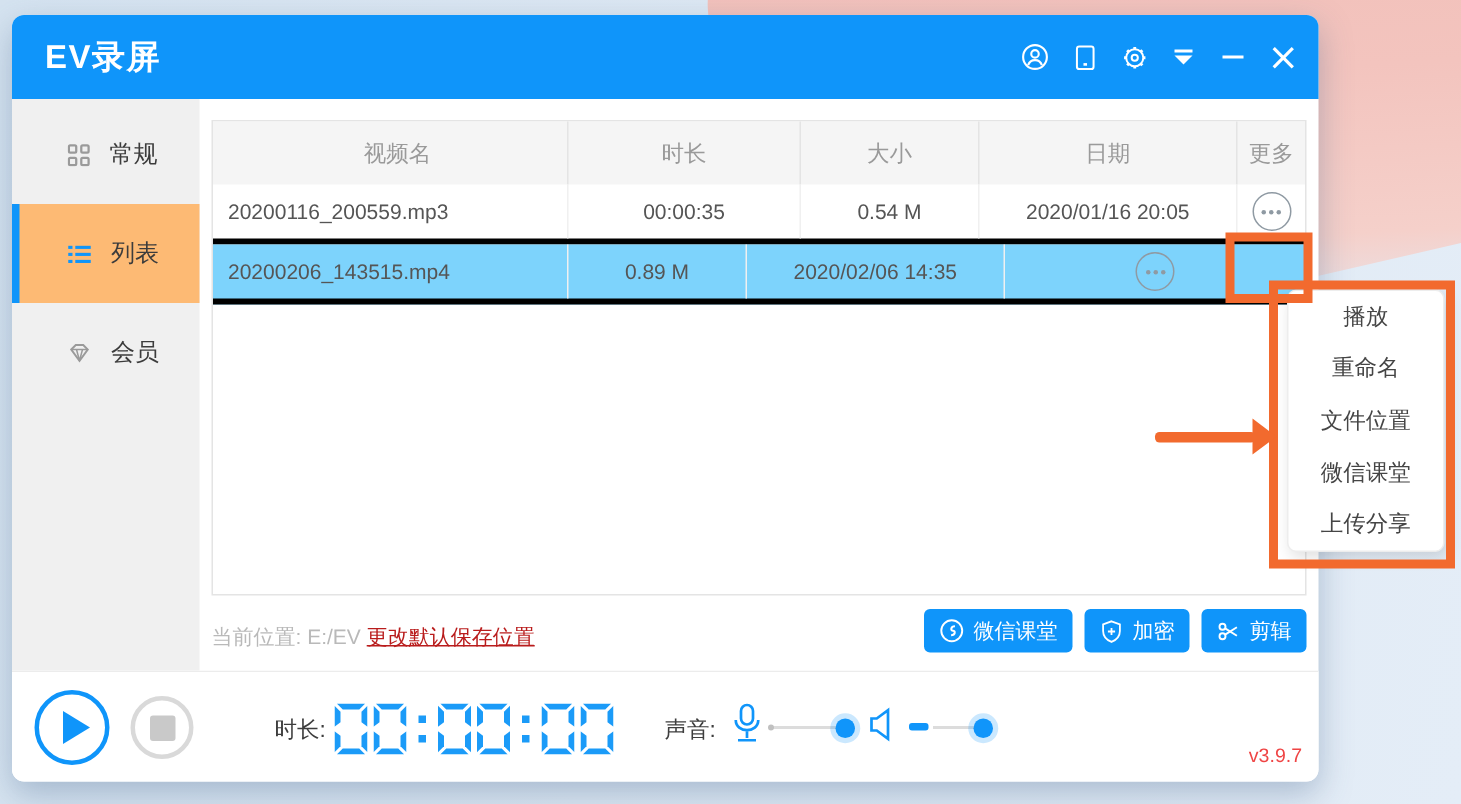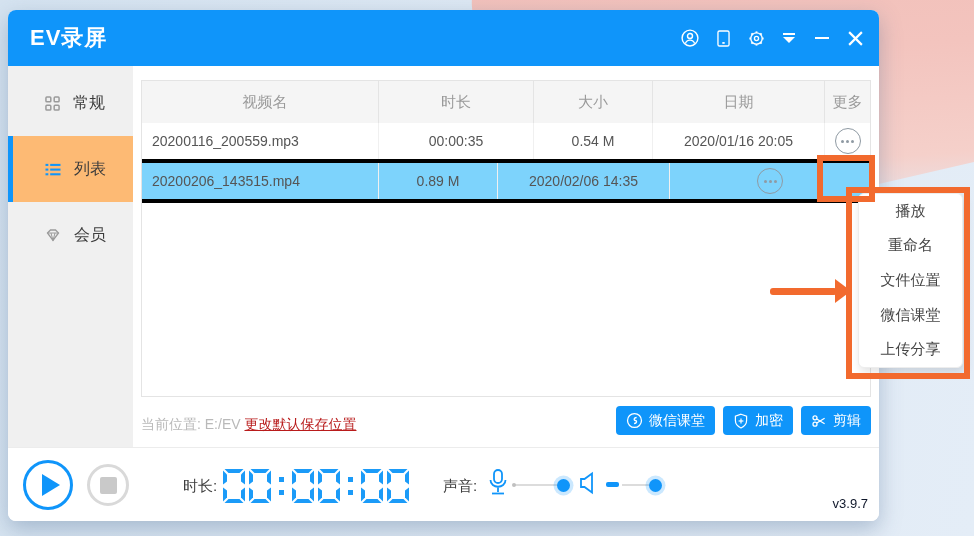--- a/index.html
+++ b/index.html
@@ -73,21 +73,21 @@
   .colon i:first-child { top:8px; } .colon i:last-child { top:21px; }
   .micwrap { position:absolute; left:479px; top:20px; }
   .spkwrap { position:absolute; left:570px; top:23px; }
   .track { position:absolute; height:2px; background:#dcdcdc; top:36px; }
   .track.t1 { left:507px; width:55px; }
   .track.t1::before { content:""; position:absolute; left:-3px; top:-1px; width:4px; height:4px; border-radius:50%; background:#c0c0c0; }
   .track.t2 { left:614px; width:35px; }
   .knob { position:absolute; top:-5.5px; width:13px; height:13px; border-radius:50%;
     background:#1095fa; box-shadow:0 0 0 3.5px rgba(16,149,250,.22); }
   .dash { position:absolute; left:598px; top:34px; width:13px; height:4.5px; background:#1095fa; border-radius:2px; }
-  .version { position:absolute; right:11px; top:48px; font-size:13px; color:#0f172a;text-align:center; }
+  .version { position:absolute; right:11px; top:48px; font-size:13px; color:#ef4444;text-align:center; }
   
   .menu { position:absolute; left:858px; top:193px; width:105px; height:175px; background:#fff;
     border:1px solid #ededed; border-radius:6px; box-shadow:2px 4px 10px rgba(0,0,0,.12); z-index:5;
     display:flex; flex-direction:column; }
   .menu .mi { flex:1; display:flex; align-items:center; justify-content:center;
     font-size:15px; color:#454545; }
   .ann { position:absolute; border:6px solid #f26a2e; z-index:6; }
   .ann.r1 { left:817px; top:155px; width:58px; height:47px; }
   .ann.r2 { left:846px; top:187px; width:124px; height:192px; }
   .arrow-shaft { position:absolute; left:770px; top:288px; width:67px; height:7px;

